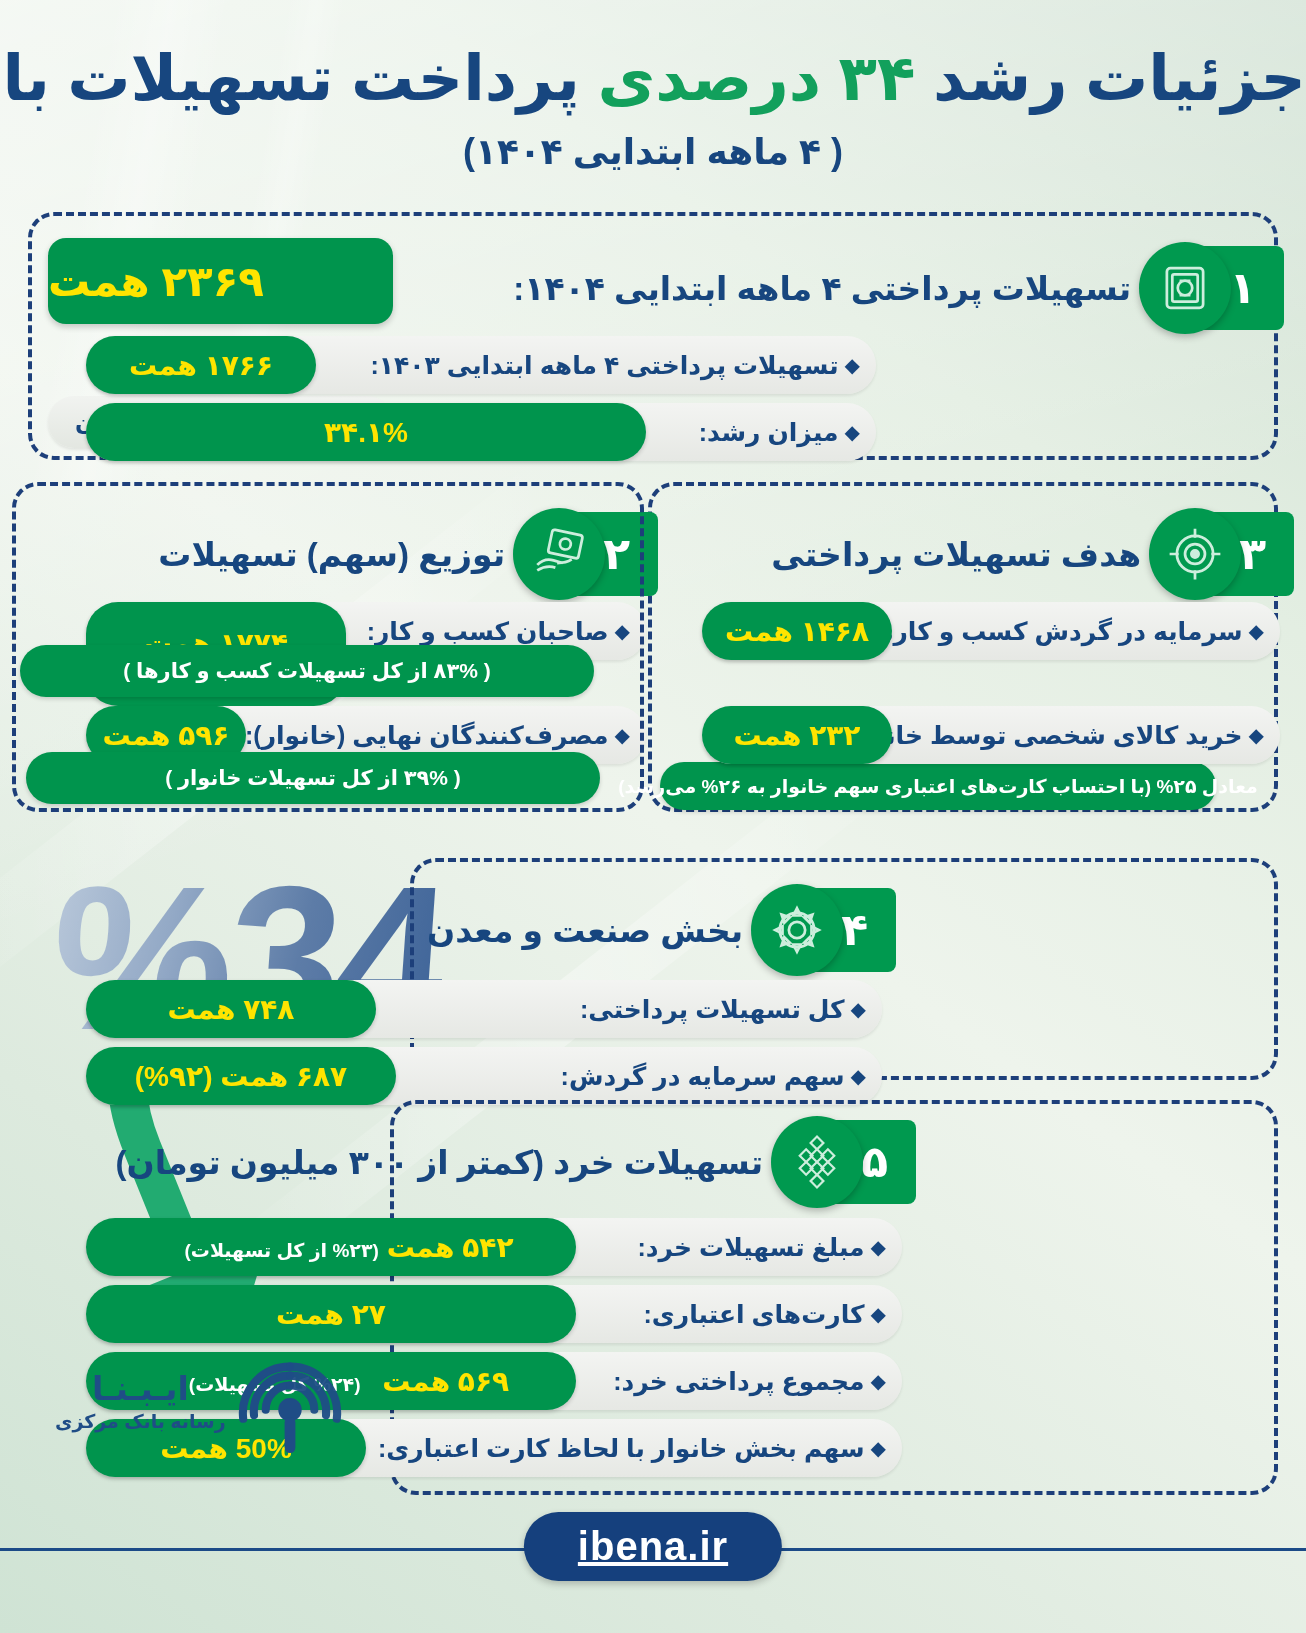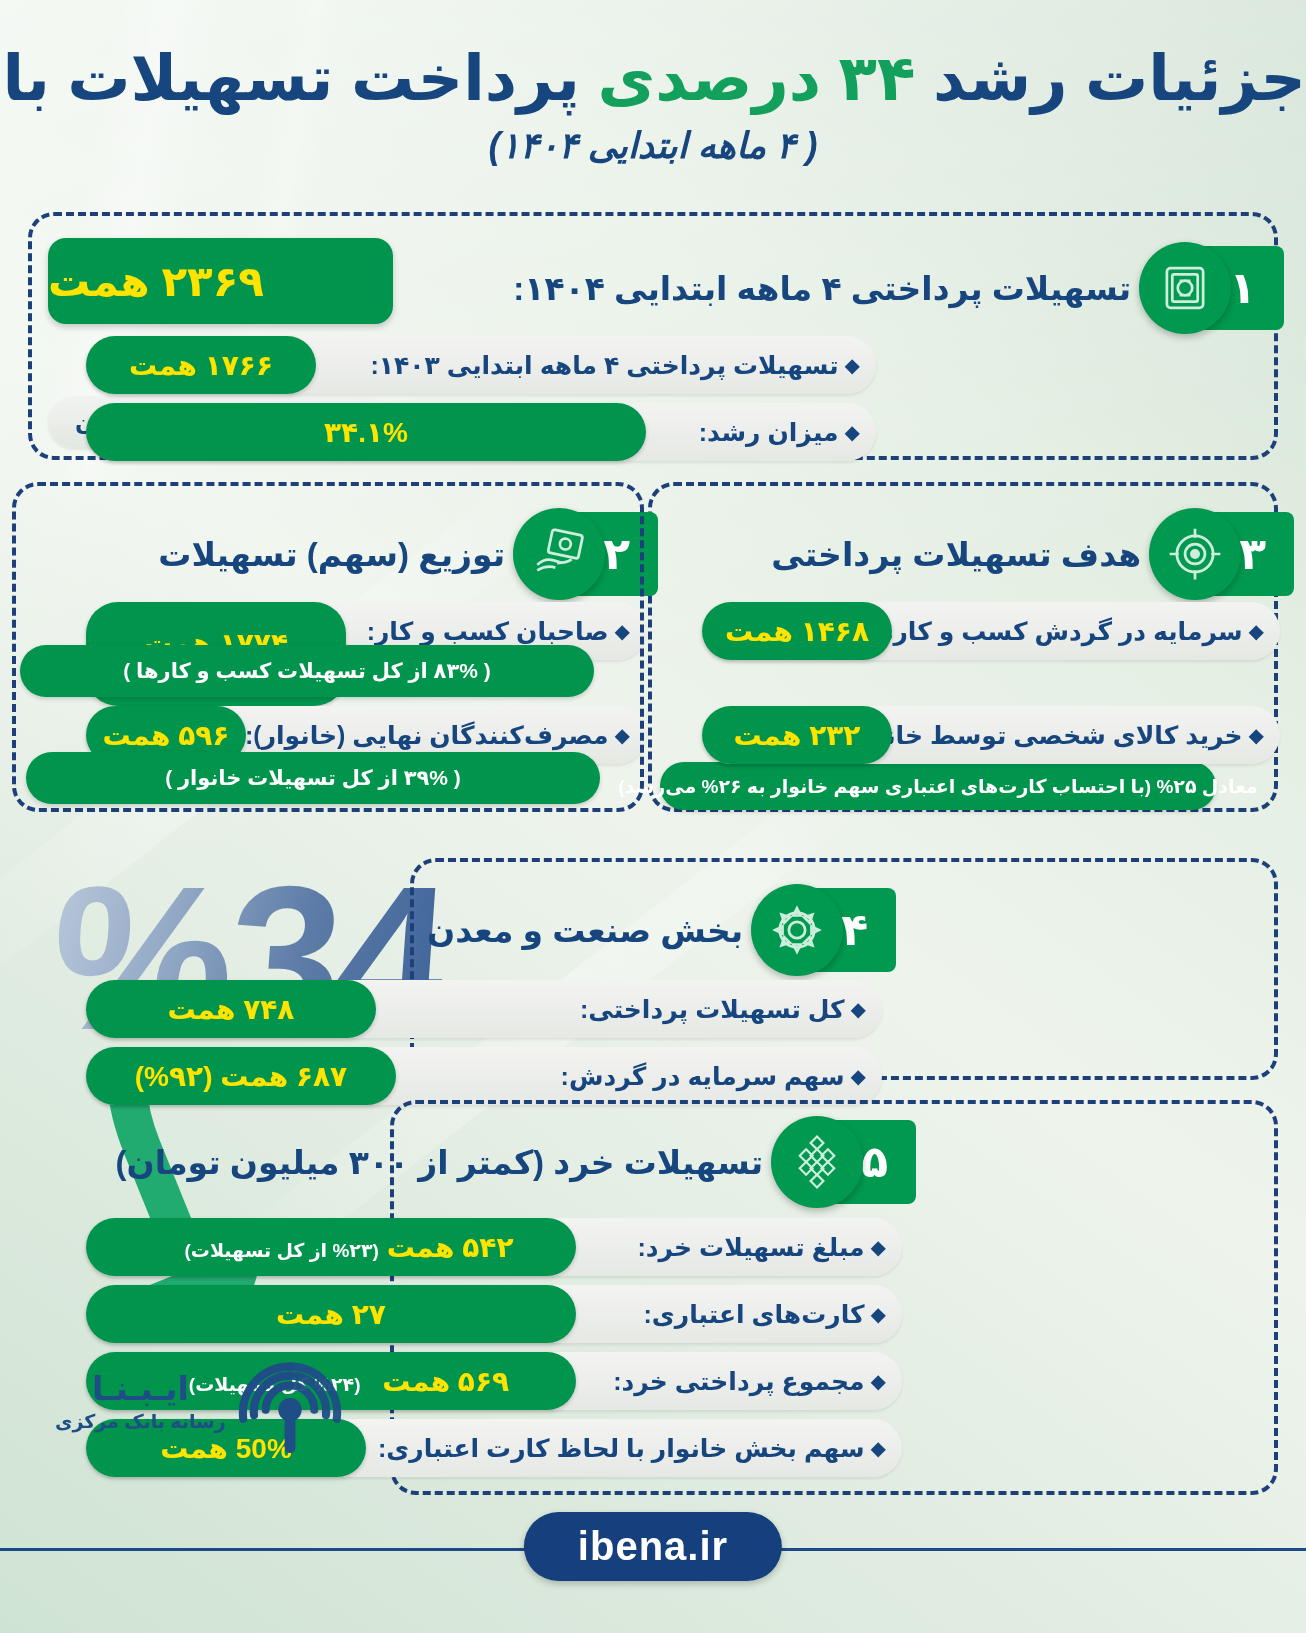--- a/index.html
+++ b/index.html
@@ -29,22 +29,22 @@
   .diag.d2 { left: 120px; top: 980px; width: 900px; height: 55px; transform: rotate(-38deg); }
 
   
   .header { position: absolute; top: 38px; left: 0; right: 0; text-align: center; }
   .title {
     font-size: 63px; font-weight: bold; color: #17467f; letter-spacing: -1px;
     line-height: 1.28; direction: rtl; white-space: nowrap;
   }
   .title .accent { color: #12a05c; }
   .subtitle {
-    margin-top: 6px; font-size: 36px; font-weight: bold; color: #17467f;
-    direction: rtl; white-space: nowrap; font-style: italic;
+    margin-top: 12px; font-size: 36px; font-weight: bold; color: #17467f;
+    direction: rtl; white-space: nowrap;
   }
 
   
   .watermark {
     position: absolute; left: 52px; top: 855px;
     font-size: 205px; font-weight: bold; letter-spacing: -6px;
     direction: ltr; line-height: 1;
     background: linear-gradient(100deg, #b9c8da 0%, #93a9c6 30%, #5d7ca7 62%, #3d6398 100%);
     -webkit-background-clip: text; background-clip: text; color: transparent;
     transform: skewX(-4deg);
@@ -155,21 +155,21 @@
   .logo .tag { color: #1f4d86; font-size: 19px; font-weight: bold; margin-top: 2px; }
 
   
   .footer-line {
     position: absolute; left: 0; right: 0; top: 1548px; height: 3px; background: #1b4a87;
   }
   .footer-badge {
     position: absolute; left: 50%; top: 1512px; transform: translateX(-50%);
     background: #15407d; border-radius: 40px; padding: 12px 54px;
     color: #ffffff; font-size: 40px; font-weight: bold; letter-spacing: 1px;
-    direction: ltr; box-shadow: 0 3px 7px rgba(0,0,0,0.22);
+    direction: ltr; box-shadow: 0 3px 7px rgba(0,0,0,0.22); text-decoration: underline;
   }
 </style>
 </head>
 <body>
 
 <div class="streak s1"></div>
 <div class="streak s2"></div>
 <div class="diag d1"></div>
 <div class="diag d2"></div>
 

